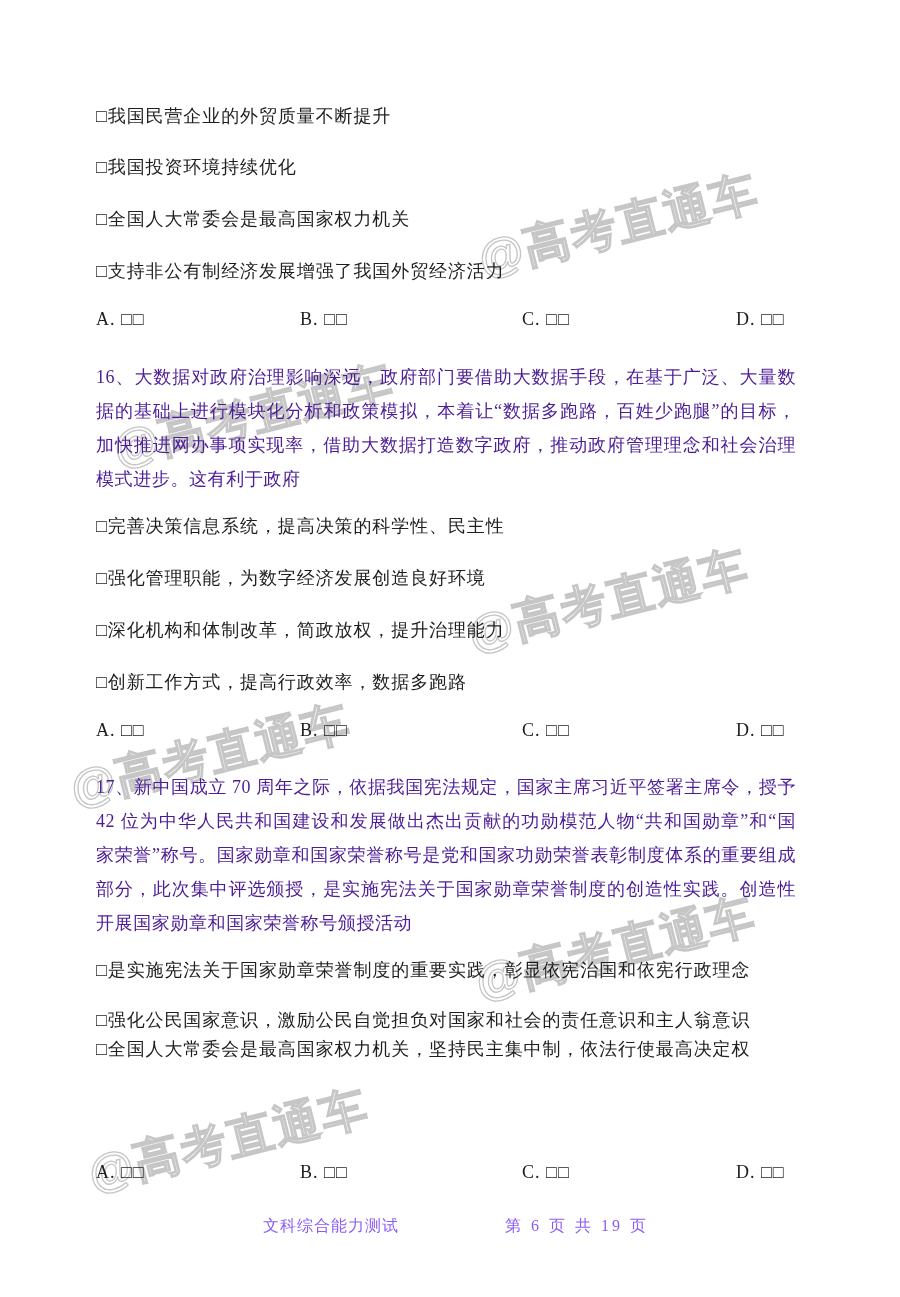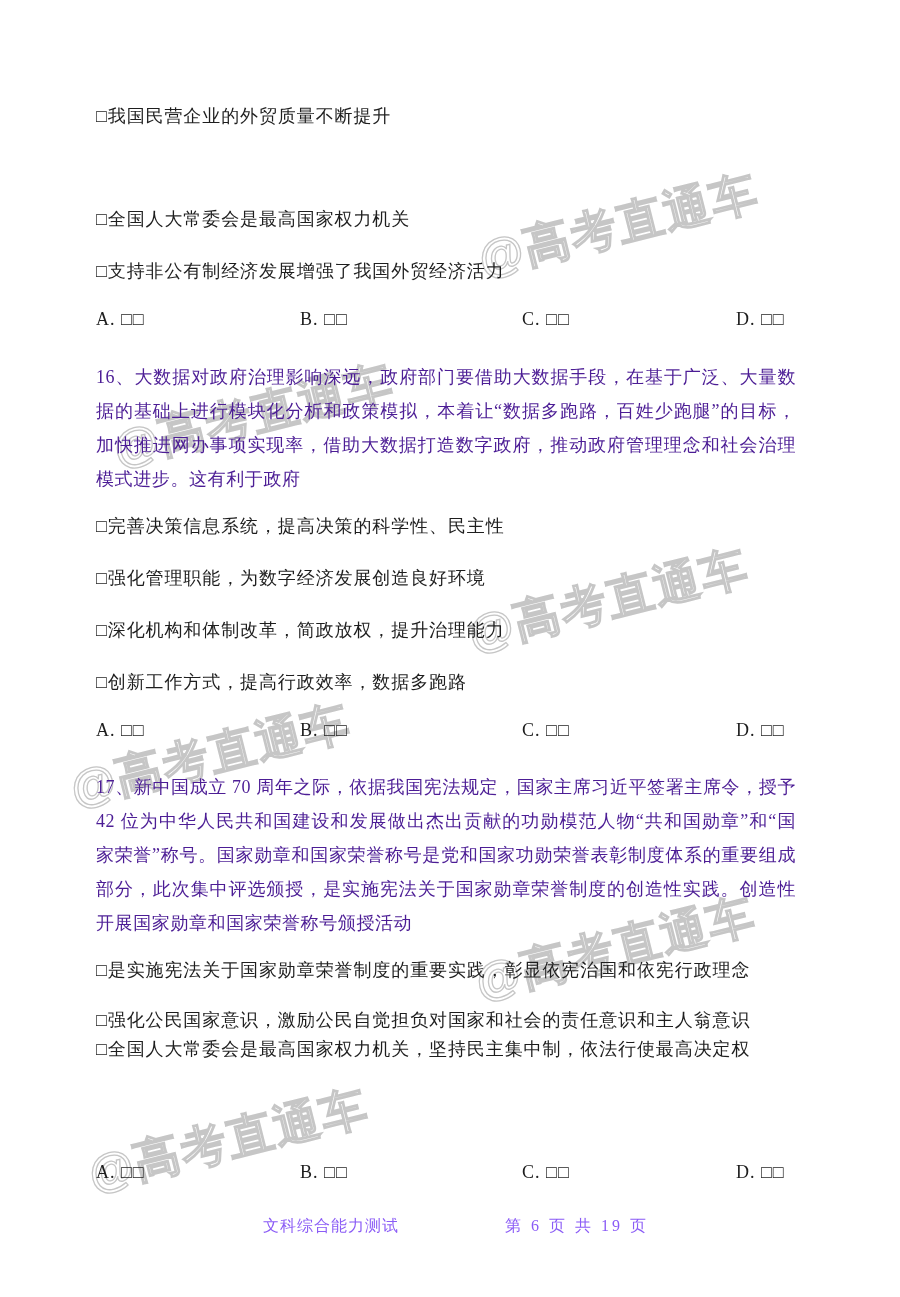--- a/index.html
+++ b/index.html
@@ -47,20 +47,21 @@
 
   <div class="watermark w1">@高考直通车</div>
   <div class="watermark w2">@高考直通车</div>
   <div class="watermark w3">@高考直通车</div>
   <div class="watermark w4">@高考直通车</div>
   <div class="watermark w5">@高考直通车</div>
   <div class="watermark w6">@高考直通车</div>
 
 
   <p class="blk opt" style="top:104px">□我国民营企业的外贸质量不断提升</p>
+  <p class="blk opt" style="top:155px">□我国投资环境持续优化</p>
   <p class="blk opt" style="top:207px">□全国人大常委会是最高国家权力机关</p>
   <p class="blk opt" style="top:259px">□支持非公有制经济发展增强了我国外贸经济活力</p>
 
   <div class="ansrow" style="top:309px">
     <span class="ans-a">A. □□</span>
     <span class="ans-b">B. □□</span>
     <span class="ans-c">C. □□</span>
     <span class="ans-d">D. □□</span>
   </div>
 

